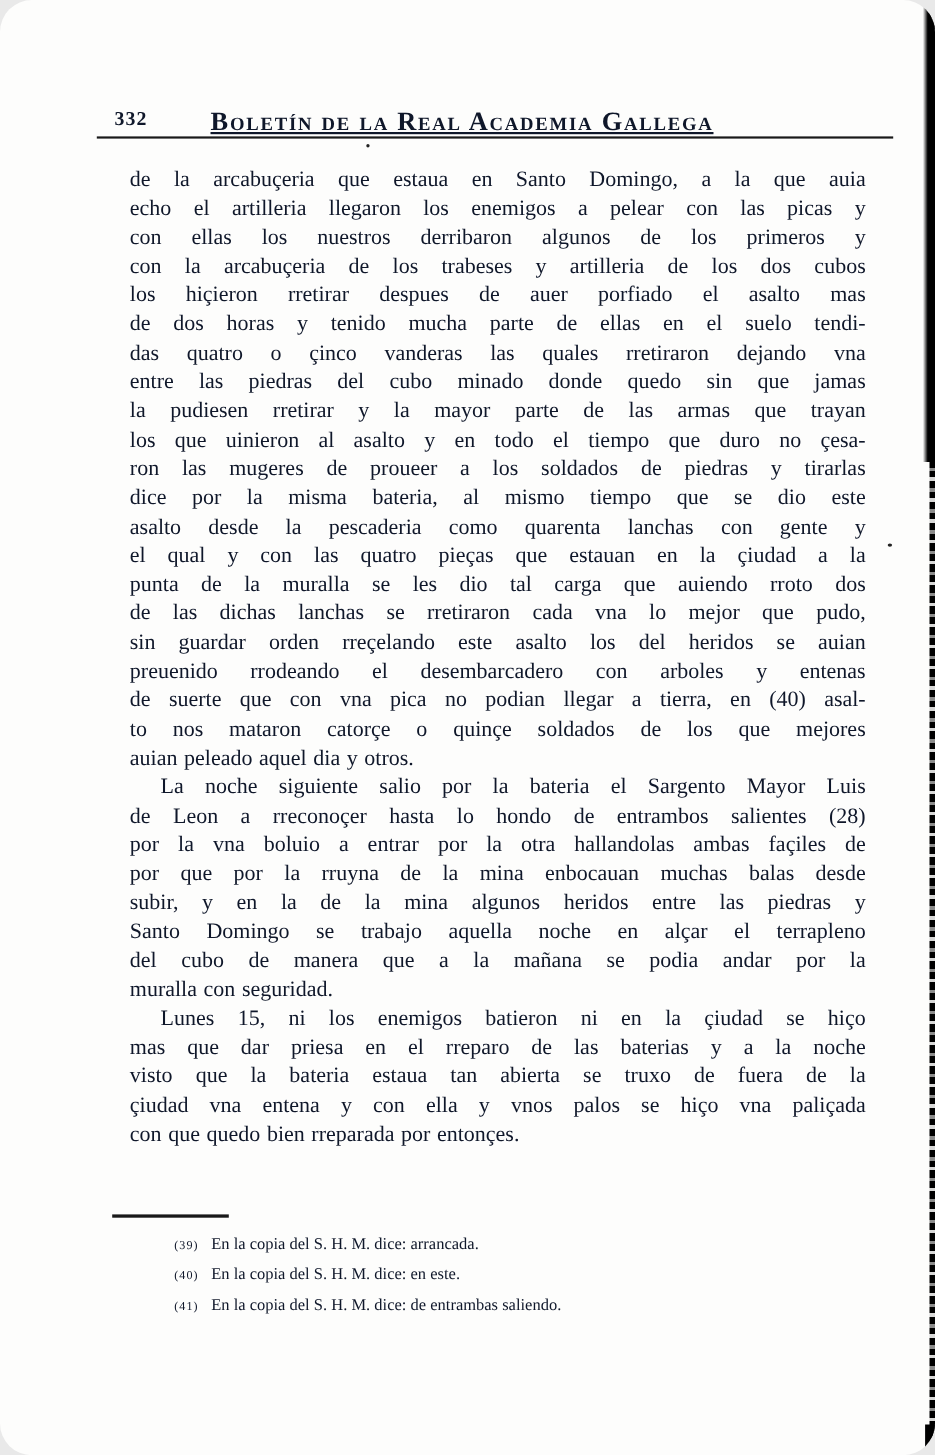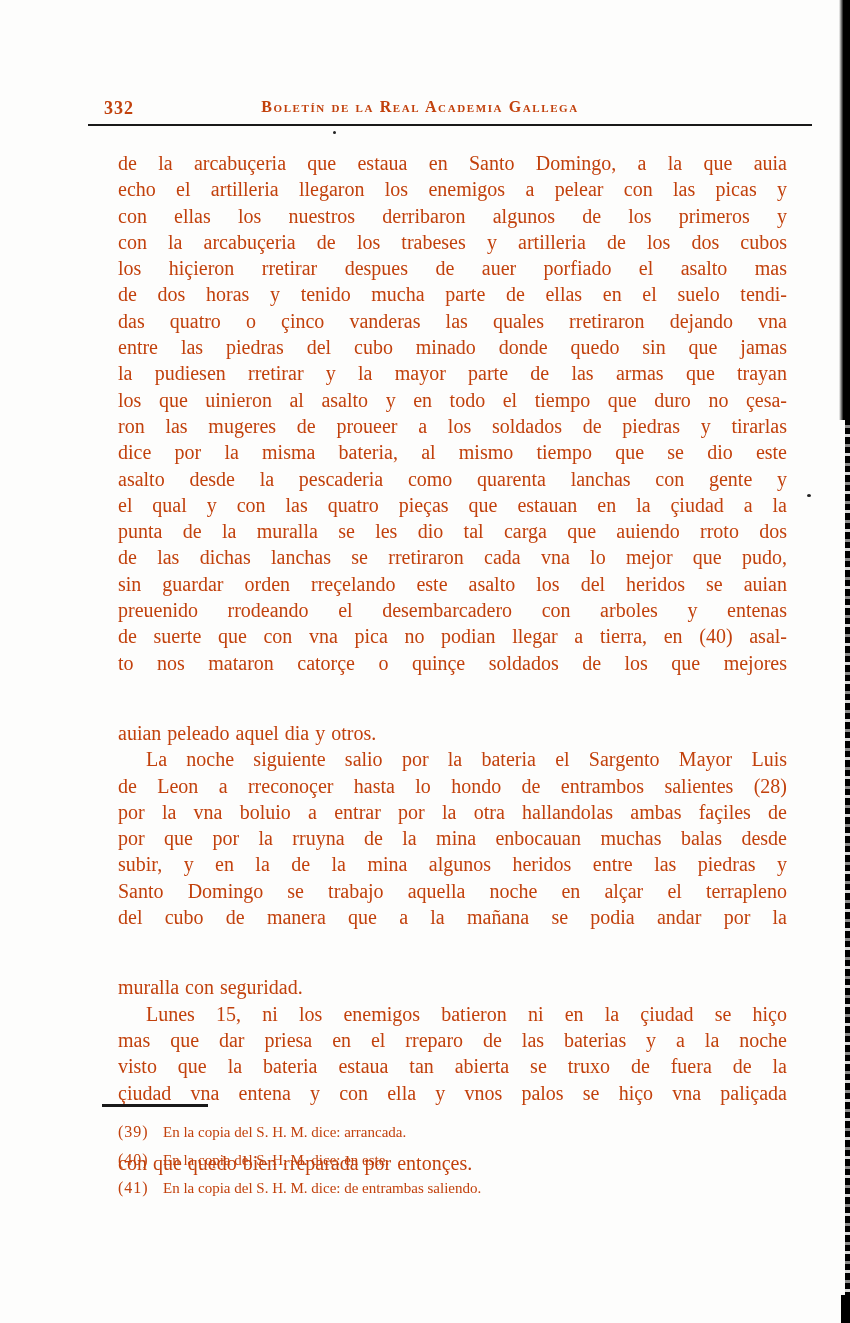--- a/index.html
+++ b/index.html
@@ -3,43 +3,45 @@
 <meta charset="utf-8">
 <style>
   html, body { margin: 0; padding: 0; background: #e9e9e9; }
   .page {
     position: relative;
     width: 850px;
     height: 1323px;
     margin: 0 auto;
     background: #fdfdfc;
     font-family: "Liberation Serif", "DejaVu Serif", serif;
-    color: #c2410c;
+    color: #0f172a;
     overflow: hidden;
+    border-radius: 29px;
   }
 
   
   .pagenum {
     position: absolute;
     left: 104px;
     top: 98px;
     font-size: 18px;
     font-weight: 700;
     letter-spacing: 1px;
   }
   .htitle {
     position: absolute;
     left: 0;
     right: 10px;
     top: 98px;
     text-align: center;
     font-variant: small-caps;
     font-weight: 700;
-    font-size: 16px;
+    font-size: 24px;
     letter-spacing: 1.6px;
+    text-decoration: underline;
   }
   .header-rule {
     position: absolute;
     left: 88px;
     top: 124px;
     width: 724px;
     height: 2px;
     background: #191919;
   }
 
@@ -54,21 +56,20 @@
   }
   .para .line {
     text-align: justify;
     text-align-last: justify;
     word-spacing: 1px;
     white-space: normal;
   }
   .para .line:last-child {
     text-align: left;
     text-align-last: left;
-    margin-top: 44px;
   }
   .para.indent-first .line:first-child {
     text-indent: 28px;
   }
 
   
   .fn-rule {
     position: absolute;
     left: 102px;
     top: 1104px;
@@ -78,24 +79,26 @@
   }
   .footnotes {
     position: absolute;
     left: 118px;
     top: 1118px;
     width: 640px;
     line-height: 27px;
   }
   .fn-row { display: flex; align-items: baseline; }
   .fn-marker {
+    margin-left: 29px;
     width: 45px;
     flex: none;
-    font-size: 16px;
+    font-size: 11px;
     letter-spacing: 1px;
+    text-align: center;
   }
   .fn-text { font-size: 15px; }
 
   
   .scan-edge-main {
     position: absolute;
     right: 0; top: 0;
     width: 5px; height: 1323px;
     background: repeating-linear-gradient(
       to bottom,

